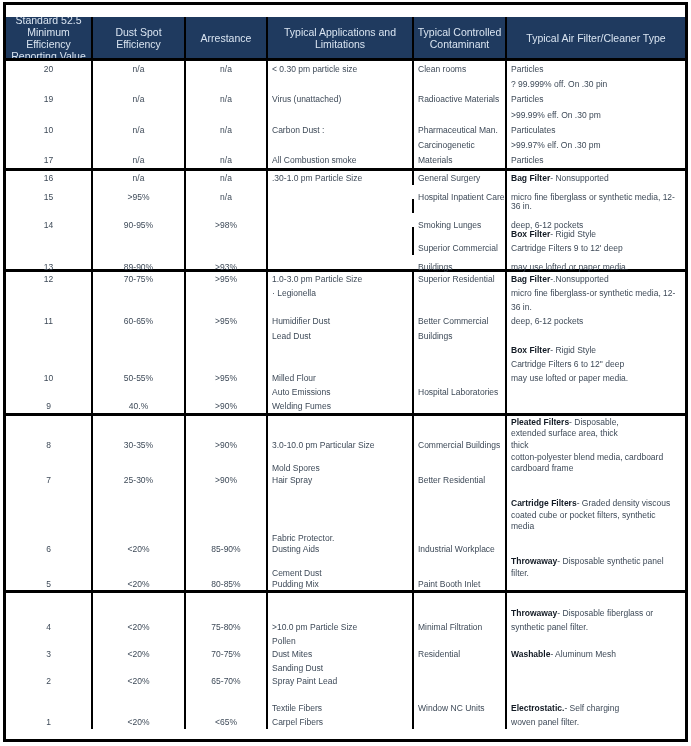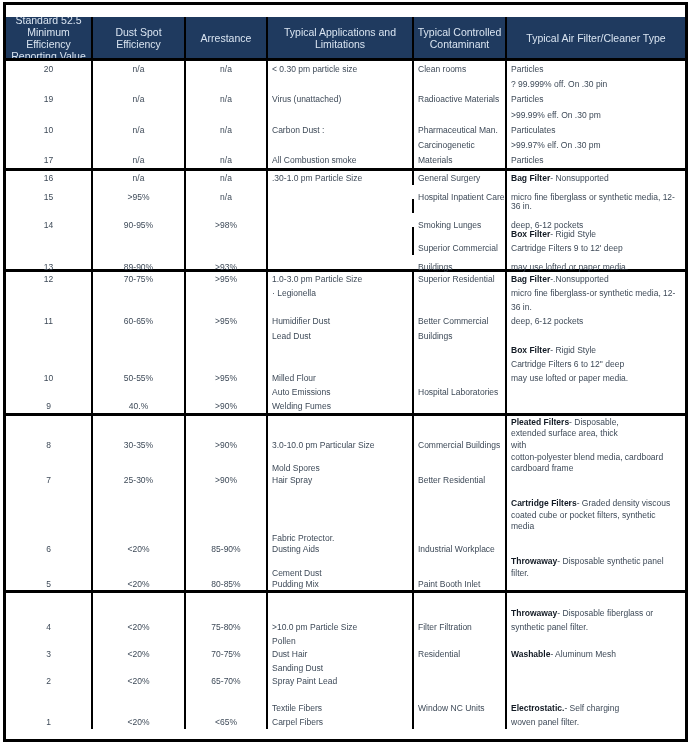--- a/index.html
+++ b/index.html
@@ -269,21 +269,21 @@
           <div class="cell c3"></div>
           <div class="cell c4"></div>
           <div class="cell c5">extended surface area, thick</div>
         </div>
         <div class="line">
           <div class="cell c0">8</div>
           <div class="cell c1">30-35%</div>
           <div class="cell c2">&gt;90%</div>
           <div class="cell c3">3.0-10.0 pm Particular Size</div>
           <div class="cell c4">Commercial Buildings</div>
-          <div class="cell c5">with</div>
+          <div class="cell c5">thick</div>
         </div>
         <div class="line">
           <div class="cell c0"></div>
           <div class="cell c1"></div>
           <div class="cell c2"></div>
           <div class="cell c3"></div>
           <div class="cell c4"></div>
           <div class="cell c5">cotton-polyester blend media, cardboard</div>
         </div>
         <div class="line">
@@ -390,36 +390,36 @@
           <div class="cell c2"></div>
           <div class="cell c3"></div>
           <div class="cell c4"></div>
           <div class="cell c5"><b>Throwaway</b>- Disposable fiberglass or</div>
         </div>
         <div class="line">
           <div class="cell c0">4</div>
           <div class="cell c1">&lt;20%</div>
           <div class="cell c2">75-80%</div>
           <div class="cell c3">&gt;10.0 pm Particle Size</div>
-          <div class="cell c4">Filter Filtration</div>
+          <div class="cell c4">Minimal Filtration</div>
           <div class="cell c5">synthetic panel filter.</div>
         </div>
         <div class="line">
           <div class="cell c0"></div>
           <div class="cell c1"></div>
           <div class="cell c2"></div>
           <div class="cell c3">Pollen</div>
           <div class="cell c4"></div>
           <div class="cell c5"></div>
         </div>
         <div class="line">
           <div class="cell c0">3</div>
           <div class="cell c1">&lt;20%</div>
           <div class="cell c2">70-75%</div>
-          <div class="cell c3">Dust Hair</div>
+          <div class="cell c3">Dust Mites</div>
           <div class="cell c4">Residential</div>
           <div class="cell c5"><b>Washable</b>- Aluminum Mesh</div>
         </div>
         <div class="line">
           <div class="cell c0"></div>
           <div class="cell c1"></div>
           <div class="cell c2"></div>
           <div class="cell c3">Sanding Dust</div>
           <div class="cell c4"></div>
           <div class="cell c5"></div>

